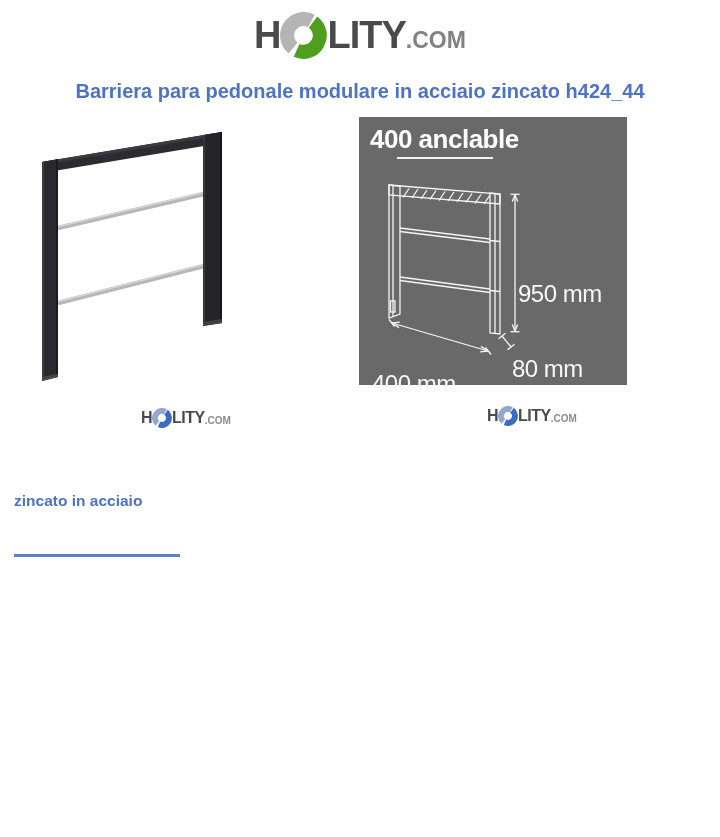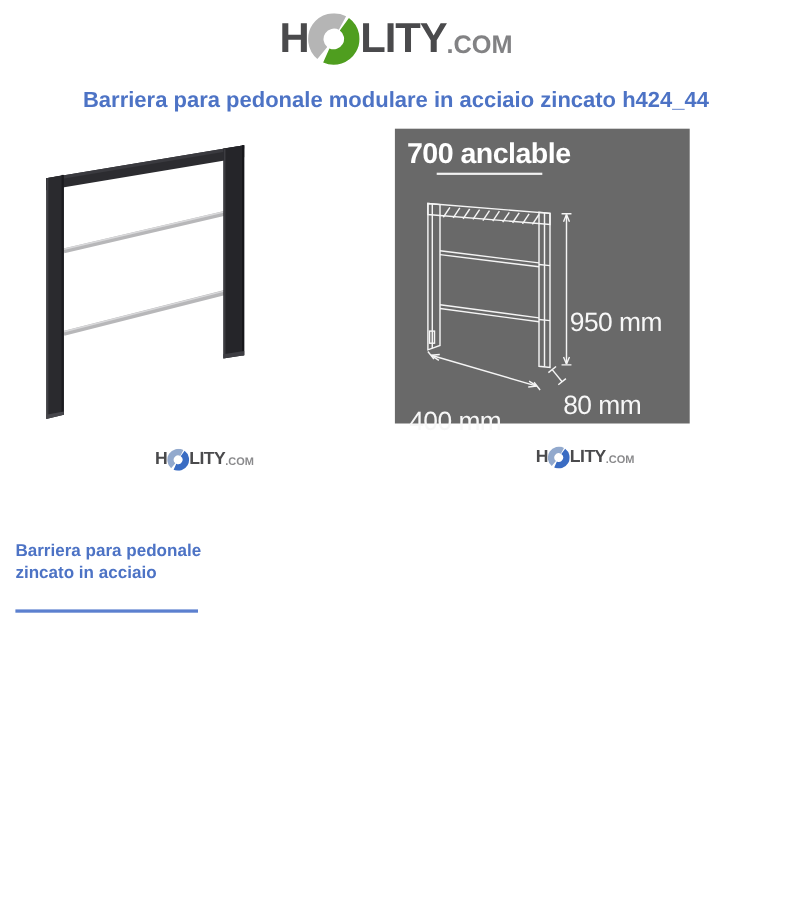--- a/index.html
+++ b/index.html
@@ -238,21 +238,21 @@
         <line x1="30" y1="202.5" x2="35.5" y2="209.5"></line>
         <line x1="126.5" y1="230.5" x2="132" y2="237.5"></line>
         <path d="M33,206 L40,210.6 M33,206 L40.8,205.2"></path>
         <path d="M129,234 L122,229.4 M129,234 L121.2,234.8"></path>
 
         <line x1="143" y1="219" x2="152" y2="230"></line>
         <line x1="146.5" y1="216.2" x2="139.5" y2="221.8"></line>
         <line x1="155.5" y1="227.2" x2="148.5" y2="232.8"></line>
       </g>
     </svg>
-    <div class="drw-heading">700 anclable</div>
+    <div class="drw-heading">400 anclable</div>
     <div class="drw-heading-underline"></div>
     <div class="dim-label dim-height">950 mm</div>
     <div class="dim-label dim-width">400 mm</div>
     <div class="dim-label dim-depth">80 mm</div>
   </div>
 
   <div class="logo-small left">
     <span class="ltr">H</span>
     <svg class="omark" viewBox="0 0 52 52" aria-hidden="true">
       <path d="M 14.3 40.0 A 18.25 18.25 0 0 1 34.6 9.9" fill="none" stroke="#92a9cd" stroke-width="15.5"></path>
@@ -266,18 +266,17 @@
     <span class="ltr">H</span>
     <svg class="omark" viewBox="0 0 52 52" aria-hidden="true">
       <path d="M 14.3 40.0 A 18.25 18.25 0 0 1 34.6 9.9" fill="none" stroke="#92a9cd" stroke-width="15.5"></path>
       <path d="M 36.5 11.1 A 18.25 18.25 0 0 1 18.3 42.5" fill="none" stroke="#3a6cc3" stroke-width="15.5"></path>
     </svg>
     <span class="ltr">LITY</span>
     <span class="tld">.COM</span>
   </div>
 
   <a class="product-link">
-    <span class="line">Barriera para pedonale</span>
     <span class="line">zincato in acciaio</span>
   </a>
   <div class="link-underline"></div>
 
 </div>
 
 </body></html>

